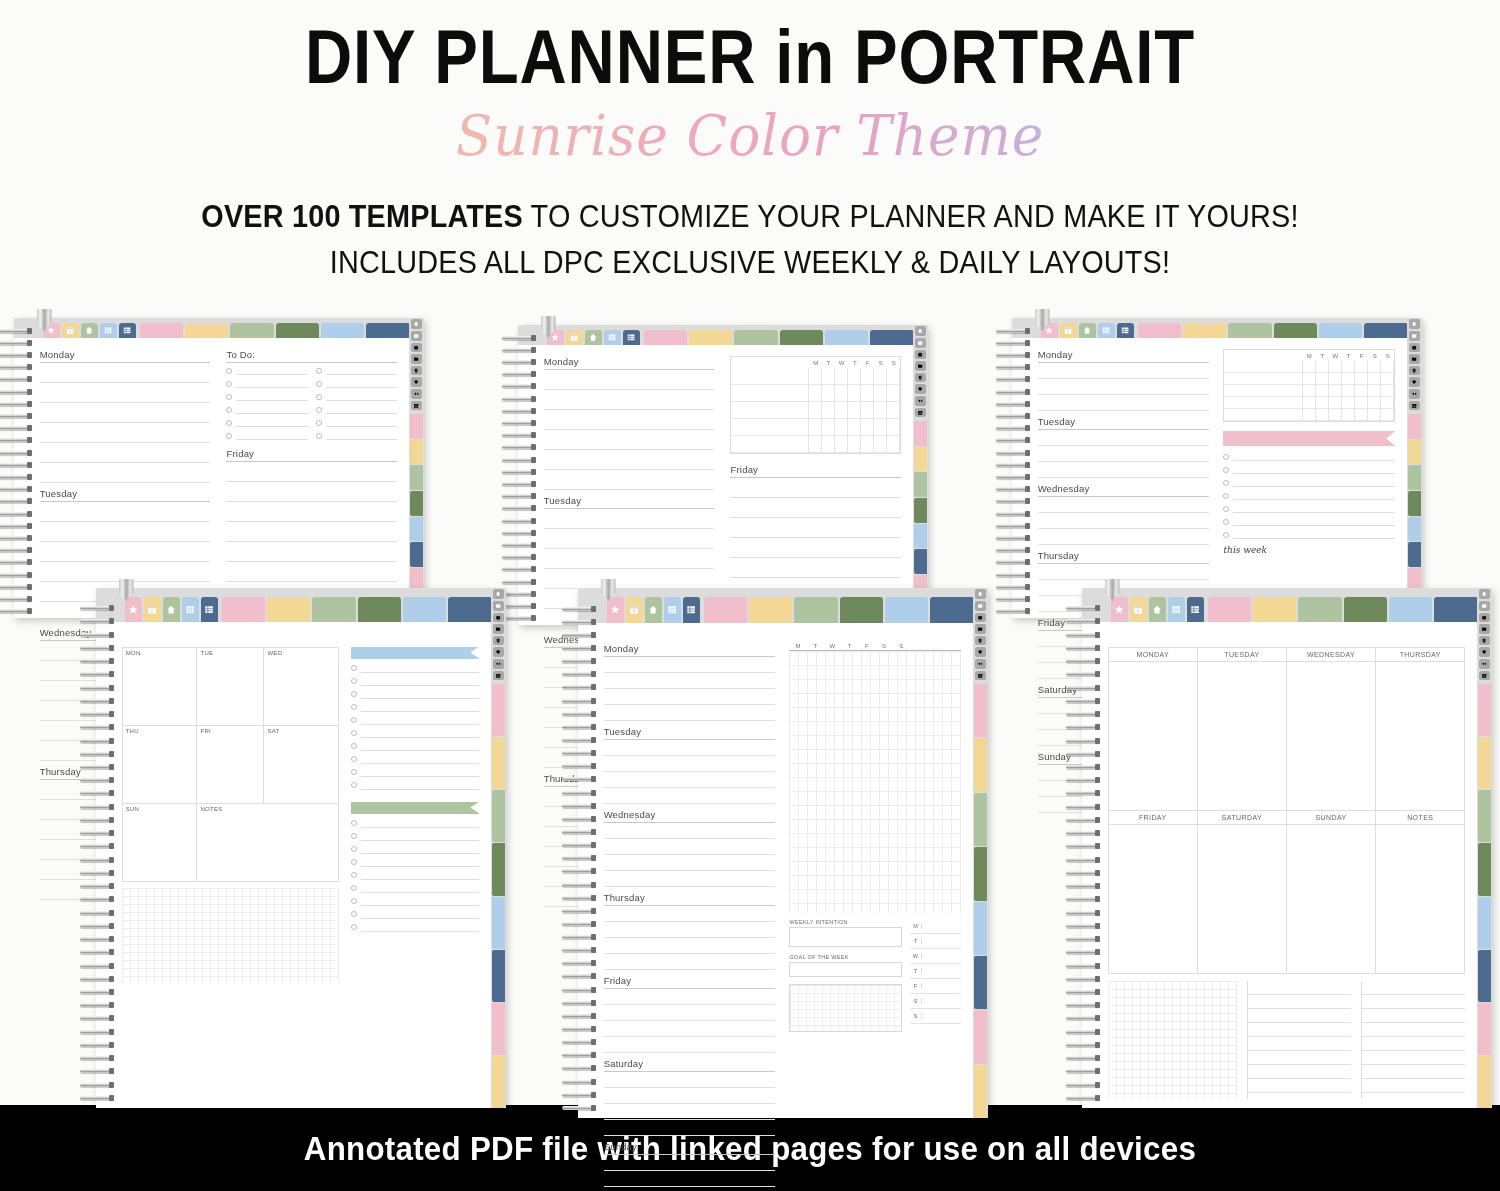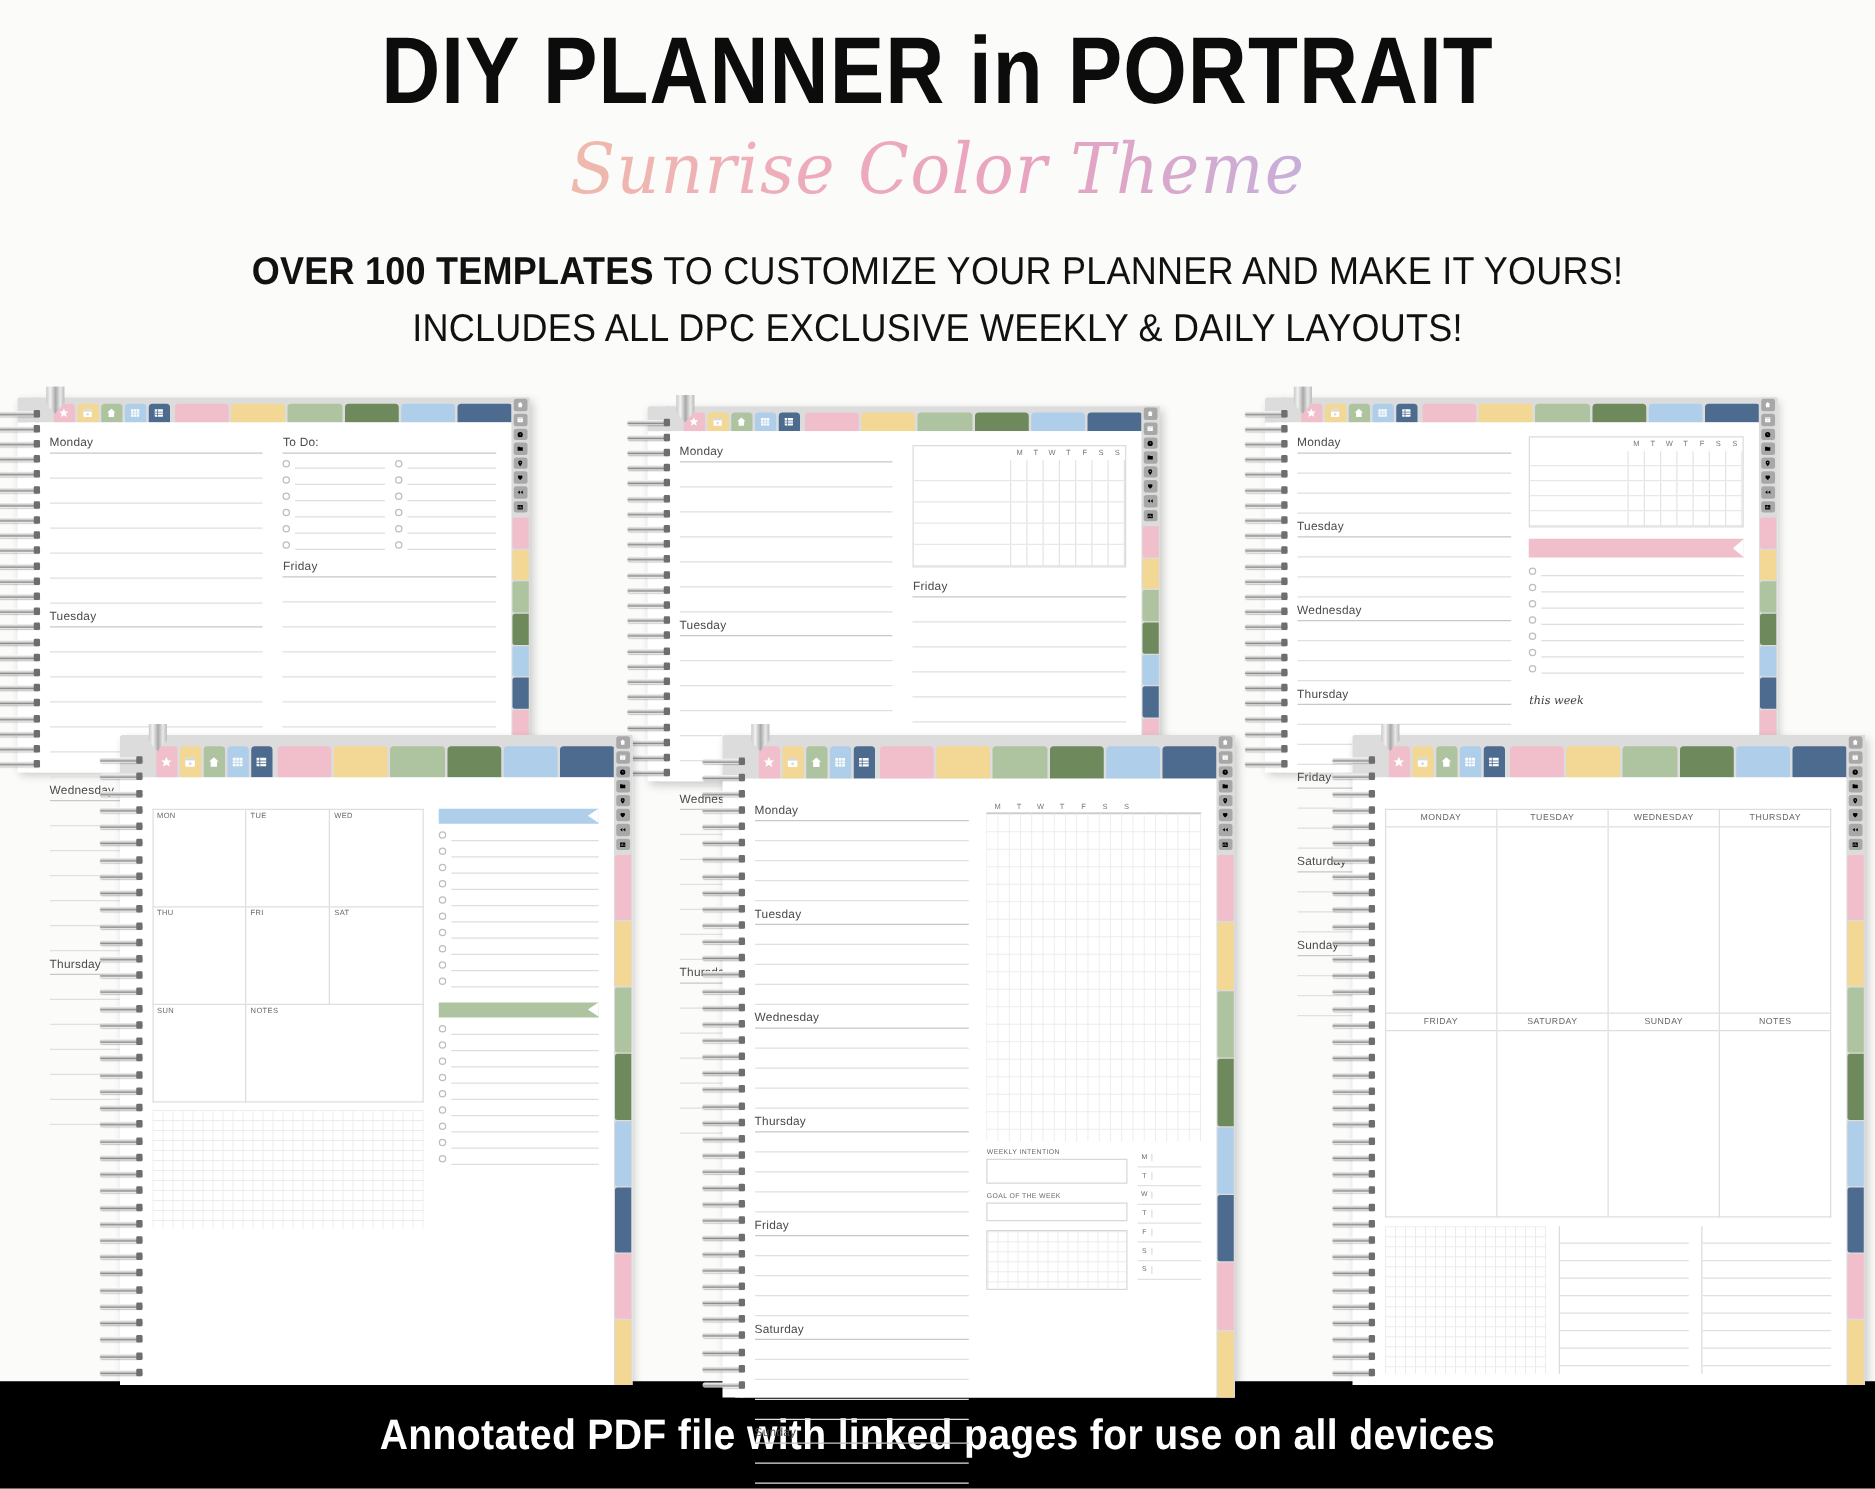--- a/index.html
+++ b/index.html
@@ -1016,21 +1016,21 @@
               </div>
               <div class="check-row" style="height:13px">
       <div class="circ"></div>
       <div class="crline"></div>
               </div>
               <div class="check-row" style="height:13px">
       <div class="circ"></div>
       <div class="crline"></div>
               </div>
             </div>
-            <div class="script-note" style="margin-top:15px">this week</div>
+            <div class="script-note" style="margin-top:4px">this week</div>
           </div>
           </div>
       </div>
     </div>
     <div class="planner" style="left: 96px; top: 288px; width: 410px; height: 520px; z-index: 5;">
       <div class="clip"></div>
       <div class="spine"></div>
           <div class="spiral">
         <div class="ring"></div>
         <div class="ring"></div>

